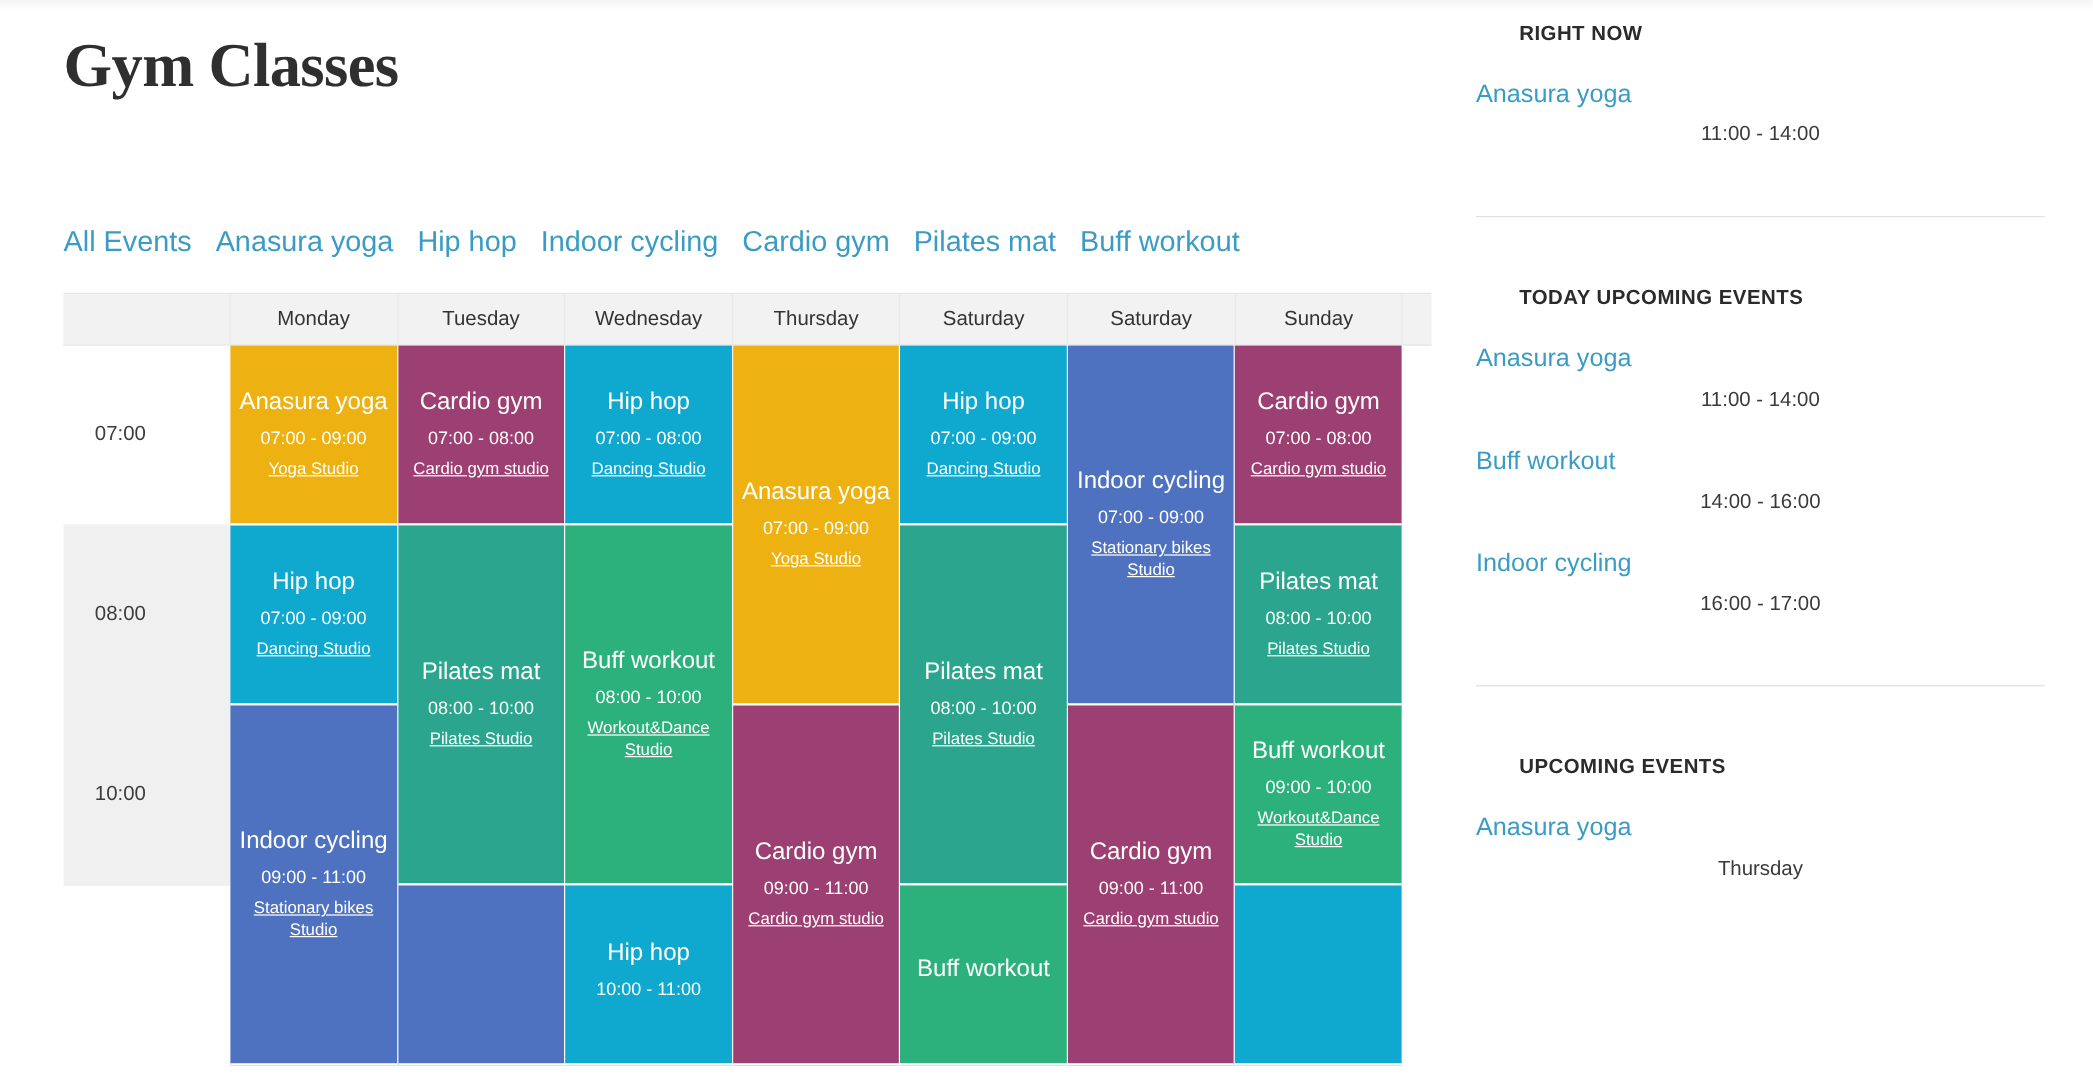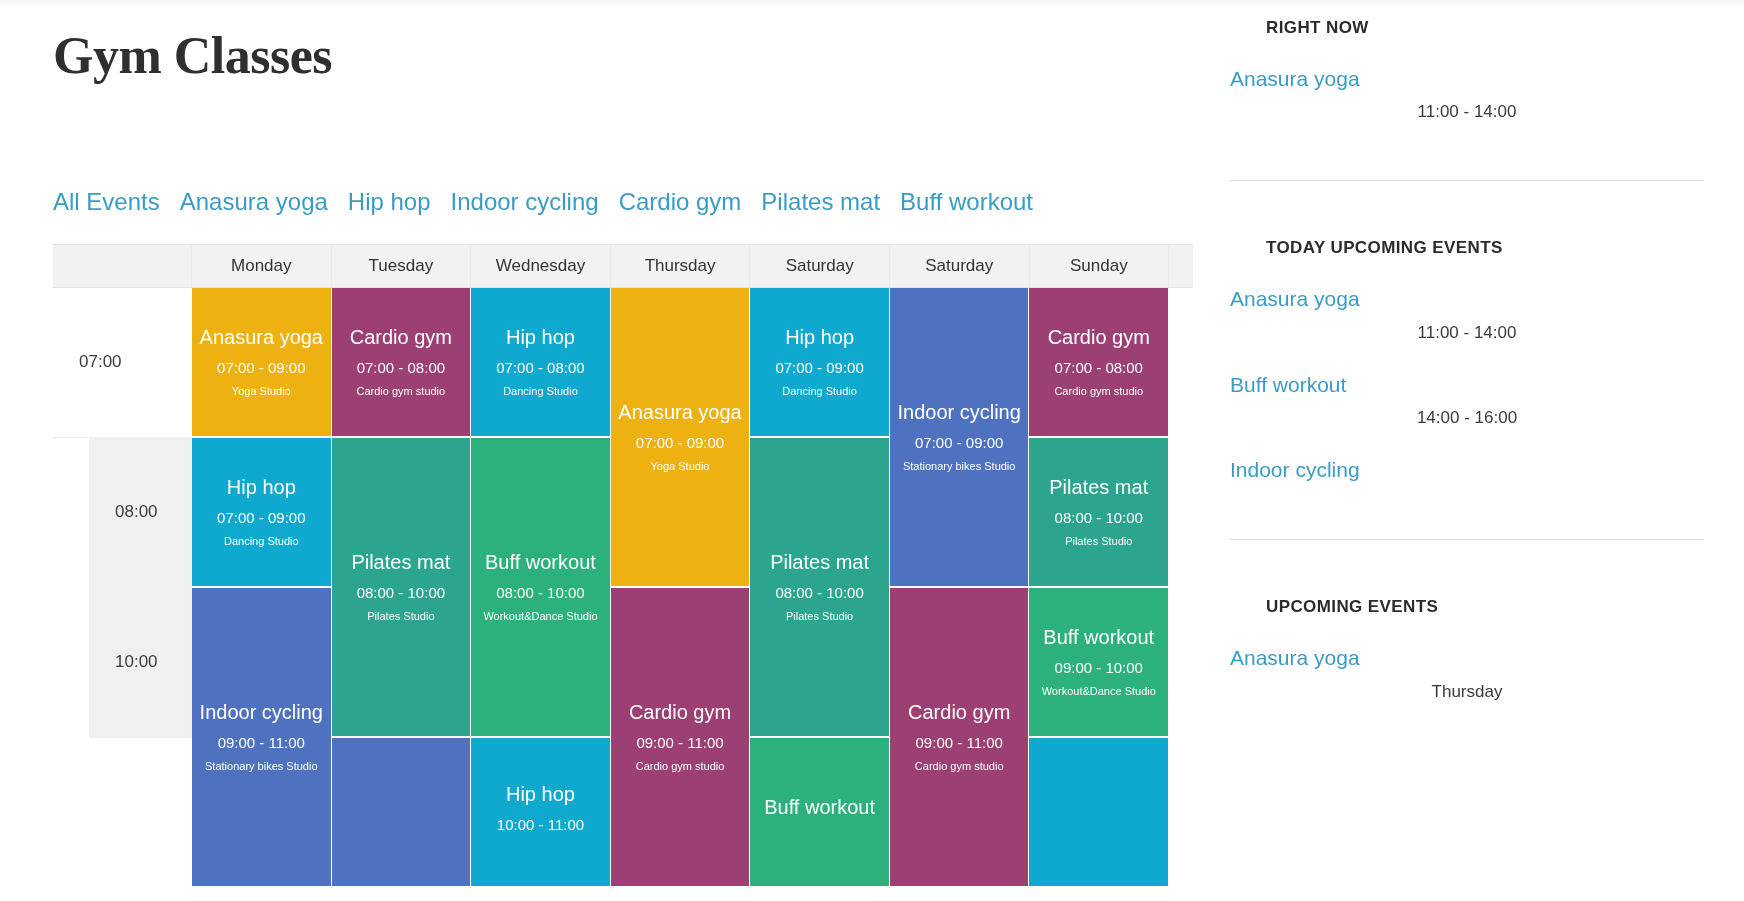--- a/index.html
+++ b/index.html
@@ -87,21 +87,21 @@
   }
   .timecol-body {
     flex: 0 0 139px;
     position: relative;
   }
   .time-row {
     height: 150px;
     position: relative;
     border-bottom: 1px solid #eeeeee;
   }
-  .time-row.alt { background: #f0f0f0; margin-left: 36px; }
+  .time-row.alt { background: #f0f0f0; }
   .time-row .tlabel {
     position: absolute;
     left: 26px;
     top: 50%;
     transform: translateY(-50%);
     font-size: 17px;
     color: #3c3c3c;
   }
 
   .daycols {
@@ -134,22 +134,23 @@
     line-height: 1.22;
     margin-bottom: 9px;
     font-weight: 400;
   }
   .event .ev-time {
     font-size: 15px;
     line-height: 1.25;
     margin-bottom: 7px;
   }
   .event .ev-loc {
-    font-size: 11px;
+    font-size: 14px;
     line-height: 1.28;
+    text-decoration: underline;
   }
 
   
   .sidebar {
     flex: 1 1 auto;
     padding: 17px 40px 0 30px;
     position: relative;
   }
   .side-heading {
     font-size: 17px;
@@ -353,20 +354,21 @@
           <div class="side-event">
             <a class="se-name">Anasura yoga</a>
             <div class="se-time">11:00 - 14:00</div>
           </div>
           <div class="side-event">
             <a class="se-name">Buff workout</a>
             <div class="se-time">14:00 - 16:00</div>
           </div>
           <div class="side-event">
             <a class="se-name">Indoor cycling</a>
+            <div class="se-time">16:00 - 17:00</div>
           </div>
         </div>
     </div>
 
     <div class="side-sep"></div>
 
     <div class="side-block">
       <div class="side-heading">UPCOMING EVENTS</div>
       <div id="up-list">
           <div class="side-event">

